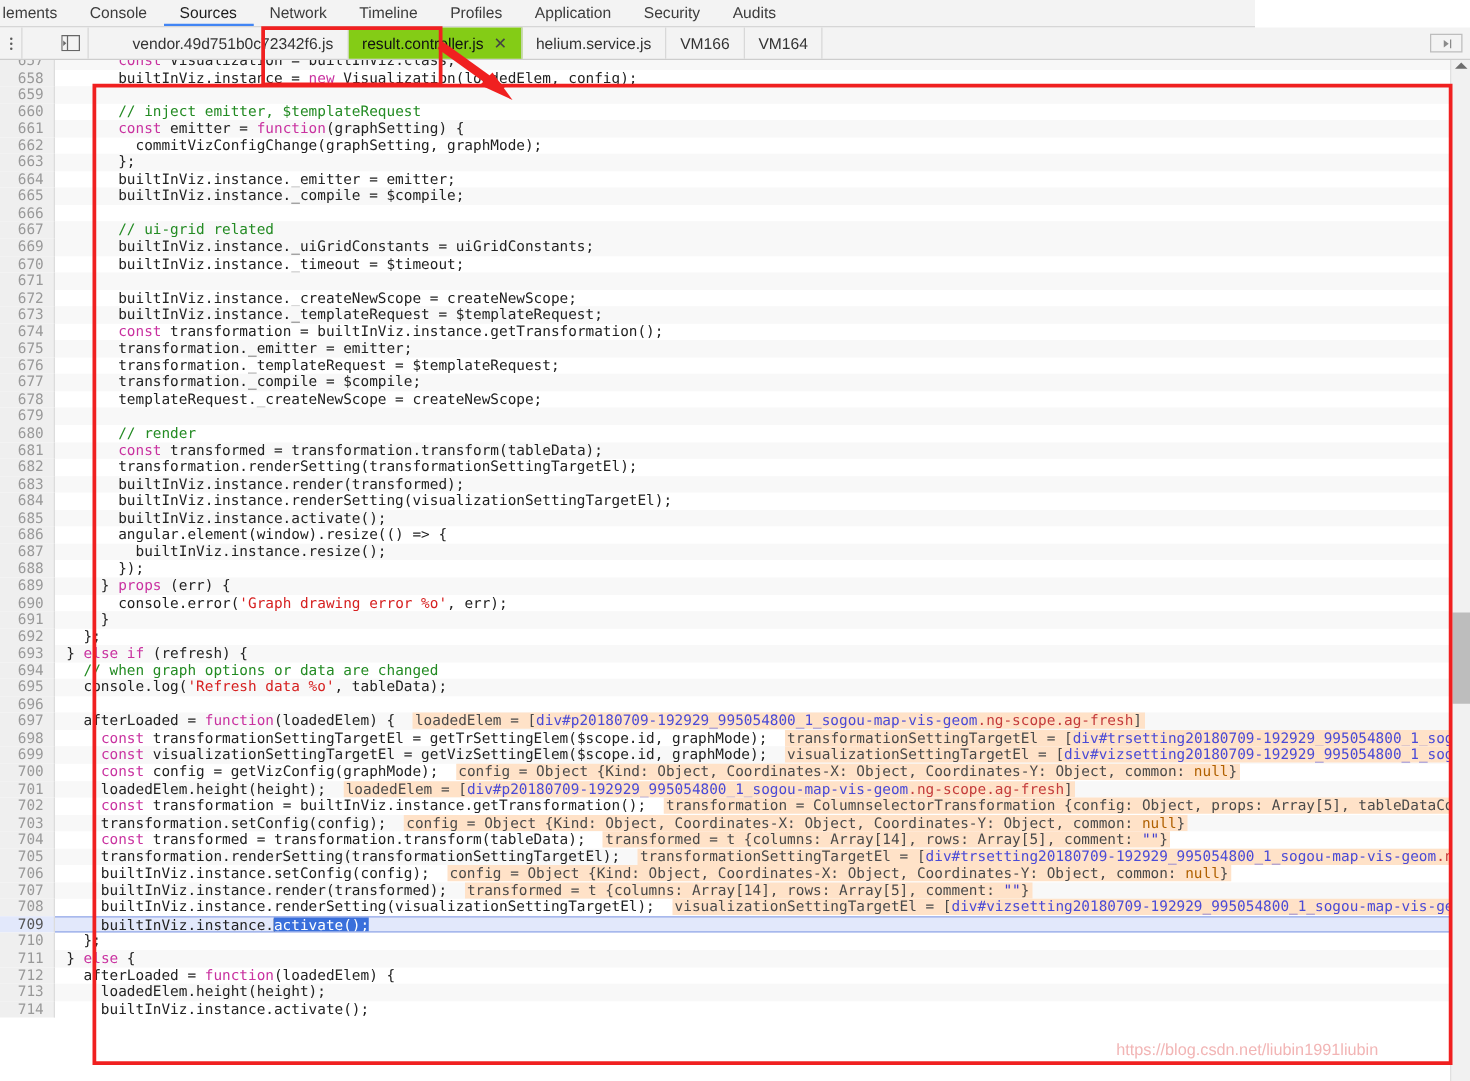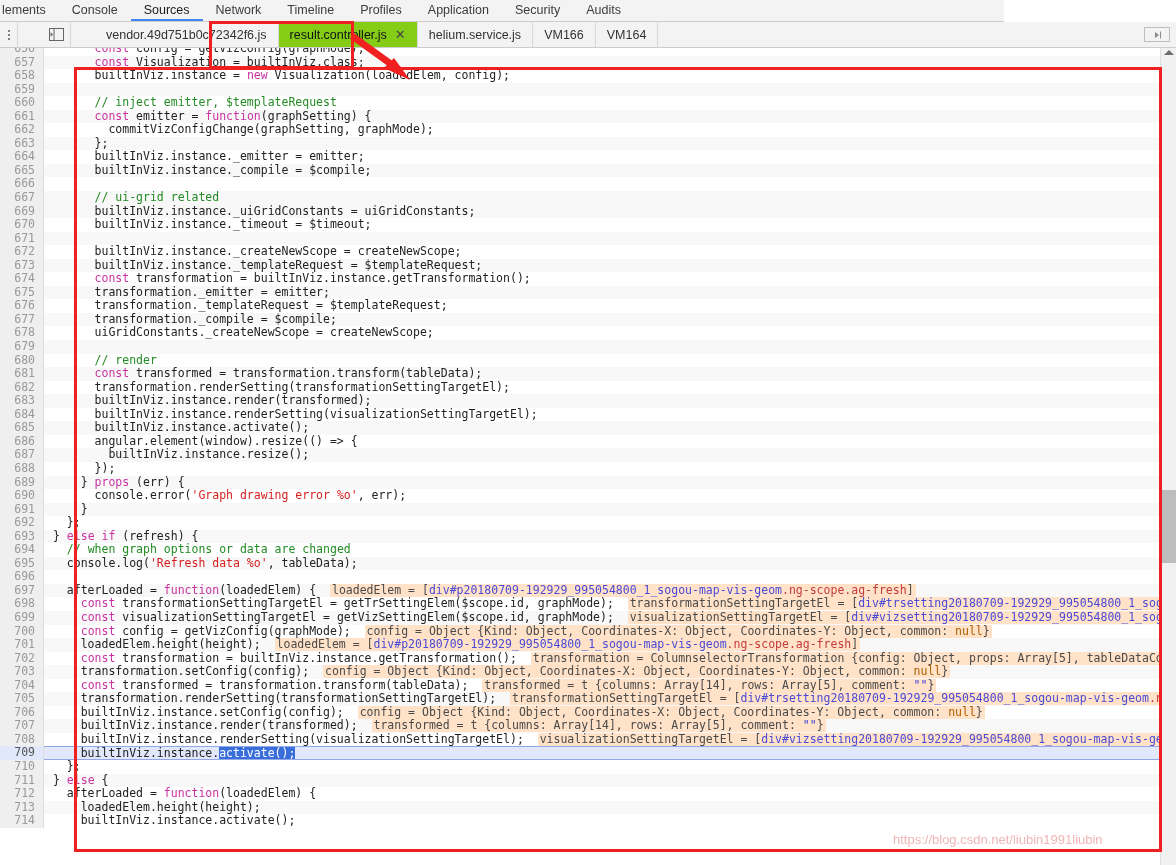--- a/index.html
+++ b/index.html
@@ -312,42 +312,41 @@
     <div class="tab-scroll-btn">
       <svg width="10" height="10" viewBox="0 0 10 10" aria-hidden="true">
         <path d="M3 2 L7 5 L3 8 Z" fill="#8a8a8a"></path>
         <line x1="8.5" y1="1.5" x2="8.5" y2="8.5" stroke="#8a8a8a"></line>
       </svg>
     </div>
   </div>
 
   <div class="editor">
     <div class="code-area" id="code-area" style="top: -6px;">
-        <div class="line"><div class="gutter">656</div><div class="content">      <span class="kw">const</span> config = getVizConfig(graphMode);</div></div>
         <div class="line alt"><div class="gutter">657</div><div class="content">      <span class="kw">const</span> Visualization = builtInViz.class;</div></div>
         <div class="line"><div class="gutter">658</div><div class="content">      builtInViz.instance = <span class="kw">new</span> Visualization(loadedElem, config);</div></div>
         <div class="line alt"><div class="gutter">659</div><div class="content"></div></div>
         <div class="line"><div class="gutter">660</div><div class="content">      <span class="cm">// inject emitter, $templateRequest</span></div></div>
         <div class="line alt"><div class="gutter">661</div><div class="content">      <span class="kw">const</span> emitter = <span class="kw">function</span>(graphSetting) {</div></div>
         <div class="line"><div class="gutter">662</div><div class="content">        commitVizConfigChange(graphSetting, graphMode);</div></div>
         <div class="line alt"><div class="gutter">663</div><div class="content">      };</div></div>
         <div class="line"><div class="gutter">664</div><div class="content">      builtInViz.instance._emitter = emitter;</div></div>
         <div class="line alt"><div class="gutter">665</div><div class="content">      builtInViz.instance._compile = $compile;</div></div>
         <div class="line"><div class="gutter">666</div><div class="content"></div></div>
         <div class="line alt"><div class="gutter">667</div><div class="content">      <span class="cm">// ui-grid related</span></div></div>
         <div class="line alt"><div class="gutter">669</div><div class="content">      builtInViz.instance._uiGridConstants = uiGridConstants;</div></div>
         <div class="line"><div class="gutter">670</div><div class="content">      builtInViz.instance._timeout = $timeout;</div></div>
         <div class="line alt"><div class="gutter">671</div><div class="content"></div></div>
         <div class="line"><div class="gutter">672</div><div class="content">      builtInViz.instance._createNewScope = createNewScope;</div></div>
         <div class="line alt"><div class="gutter">673</div><div class="content">      builtInViz.instance._templateRequest = $templateRequest;</div></div>
         <div class="line"><div class="gutter">674</div><div class="content">      <span class="kw">const</span> transformation = builtInViz.instance.getTransformation();</div></div>
         <div class="line alt"><div class="gutter">675</div><div class="content">      transformation._emitter = emitter;</div></div>
         <div class="line"><div class="gutter">676</div><div class="content">      transformation._templateRequest = $templateRequest;</div></div>
         <div class="line alt"><div class="gutter">677</div><div class="content">      transformation._compile = $compile;</div></div>
-        <div class="line"><div class="gutter">678</div><div class="content">      uiGridConstants._createNewScope = createNewScope;</div></div>
+        <div class="line"><div class="gutter">678</div><div class="content">      templateRequest._createNewScope = createNewScope;</div></div>
         <div class="line alt"><div class="gutter">679</div><div class="content"></div></div>
         <div class="line"><div class="gutter">680</div><div class="content">      <span class="cm">// render</span></div></div>
         <div class="line alt"><div class="gutter">681</div><div class="content">      <span class="kw">const</span> transformed = transformation.transform(tableData);</div></div>
         <div class="line"><div class="gutter">682</div><div class="content">      transformation.renderSetting(transformationSettingTargetEl);</div></div>
         <div class="line alt"><div class="gutter">683</div><div class="content">      builtInViz.instance.render(transformed);</div></div>
         <div class="line"><div class="gutter">684</div><div class="content">      builtInViz.instance.renderSetting(visualizationSettingTargetEl);</div></div>
         <div class="line alt"><div class="gutter">685</div><div class="content">      builtInViz.instance.activate();</div></div>
         <div class="line"><div class="gutter">686</div><div class="content">      angular.element(window).resize(() =&gt; {</div></div>
         <div class="line alt"><div class="gutter">687</div><div class="content">        builtInViz.instance.resize();</div></div>
         <div class="line"><div class="gutter">688</div><div class="content">      });</div></div>

